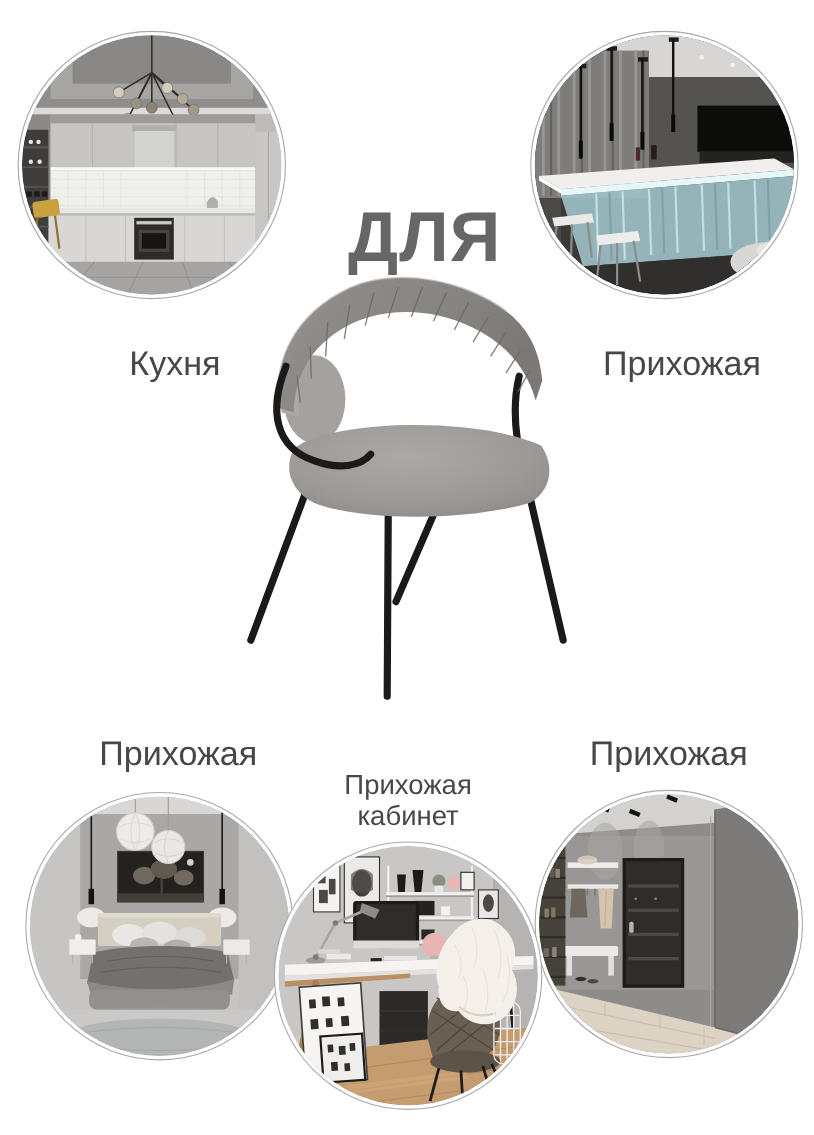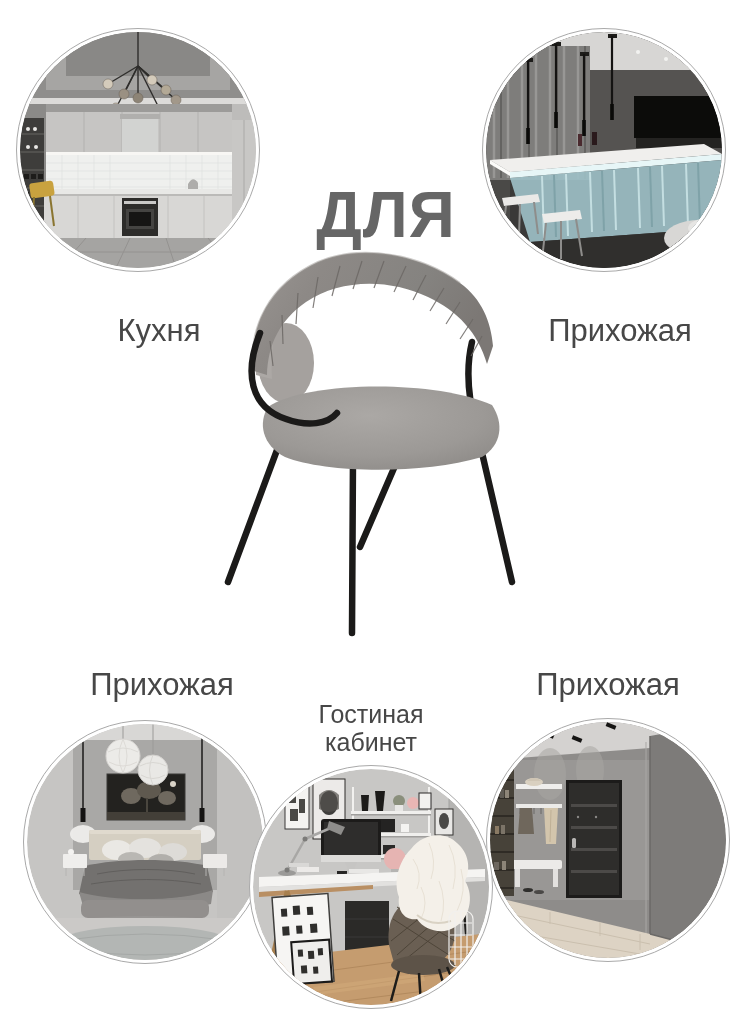--- a/index.html
+++ b/index.html
@@ -306,21 +306,21 @@
 
       <path d="M58,162 C95,136 225,134 282,160 C294,178 292,200 272,212 C210,230 115,228 75,212 C52,200 48,178 58,162 Z" fill="url(#seatg)"></path>
 
       <path d="M50,88 C34,128 40,162 76,174 C98,182 118,179 127,168" fill="none" stroke="#1b1a19" stroke-width="6.5" stroke-linecap="round"></path>
     </svg>
   </div>
 
 
   <div class="room-label label-bedroom">Прихожая</div>
   <div class="room-label label-hallway">Прихожая</div>
-  <div class="room-label label-office">Гостиная кабинет</div>
+  <div class="room-label label-office">Прихожая кабинет</div>
 
   <div class="photo-ring ring-bedroom">
     <svg viewBox="0 0 236 236" role="img">
       <defs>
           <clipPath id="cpb">
             <circle cx="118" cy="118" r="118"></circle>
           </clipPath>
         </defs>
       <g clip-path="url(#cpb)">
         <rect width="236" height="236" fill="#c6c5c3"></rect>

